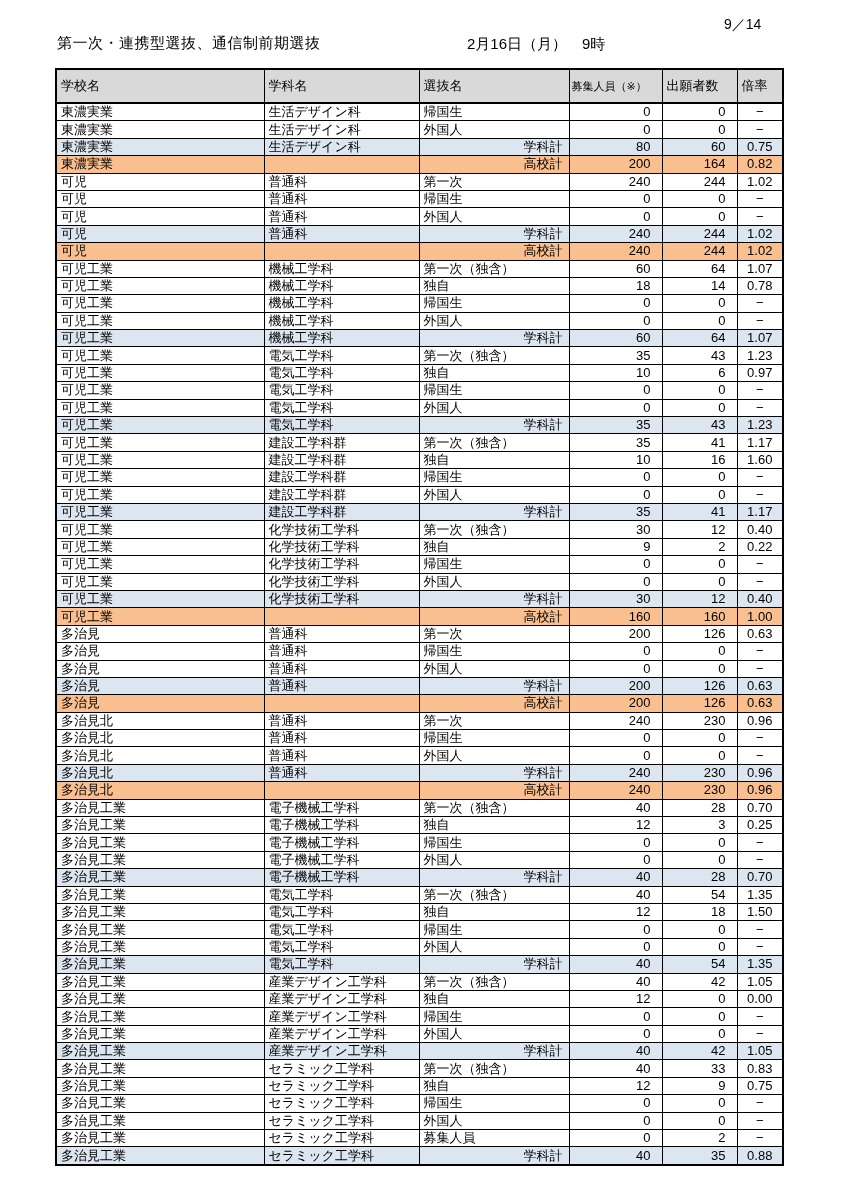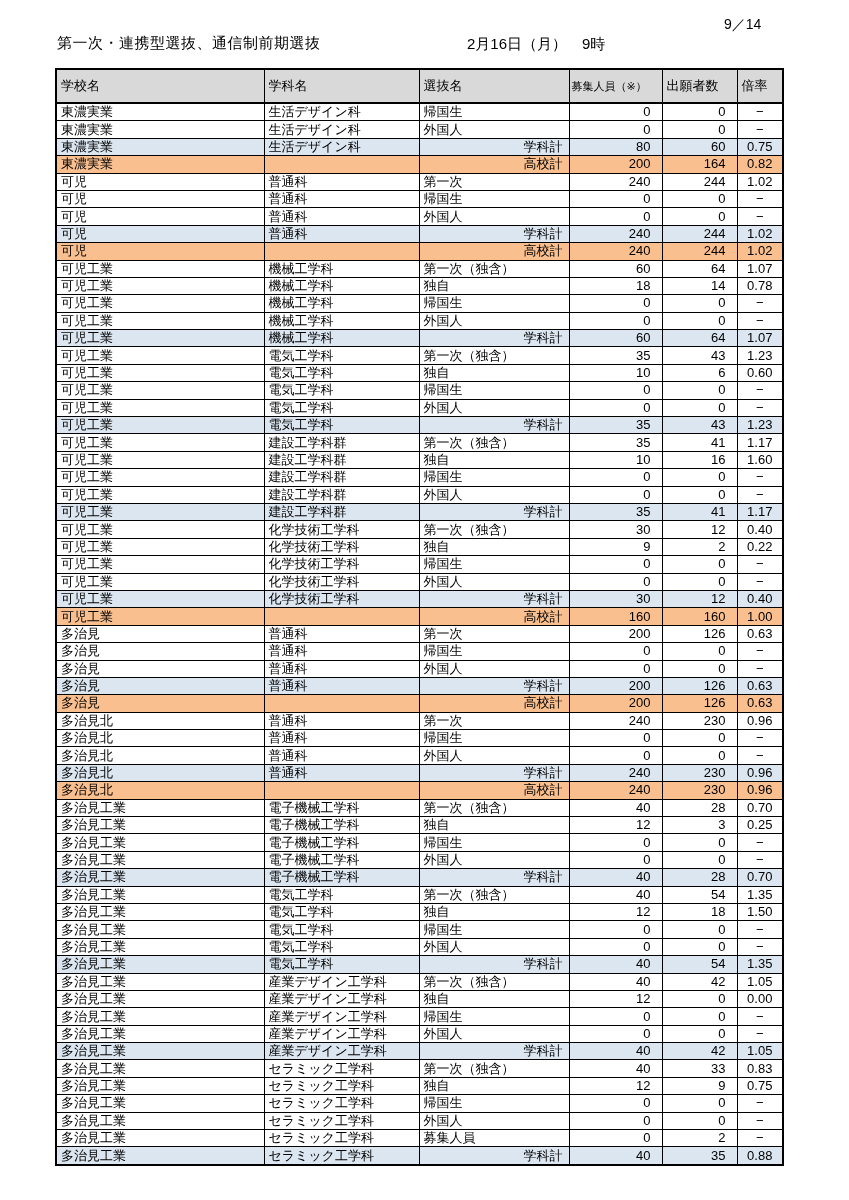--- a/index.html
+++ b/index.html
@@ -237,21 +237,21 @@
       <td class="c-cap num">35</td>
       <td class="c-app num">43</td>
       <td class="c-ratio">1.23</td>
     </tr>
         <tr class="normal">
       <td class="c-school">可児工業</td>
       <td class="c-dept">電気工学科</td>
       <td class="c-sel">独自</td>
       <td class="c-cap num">10</td>
       <td class="c-app num">6</td>
-      <td class="c-ratio">0.60</td>
+      <td class="c-ratio">0.97</td>
     </tr>
         <tr class="normal">
       <td class="c-school">可児工業</td>
       <td class="c-dept">電気工学科</td>
       <td class="c-sel">帰国生</td>
       <td class="c-cap num">0</td>
       <td class="c-app num">0</td>
       <td class="c-ratio">−</td>
     </tr>
         <tr class="normal">

